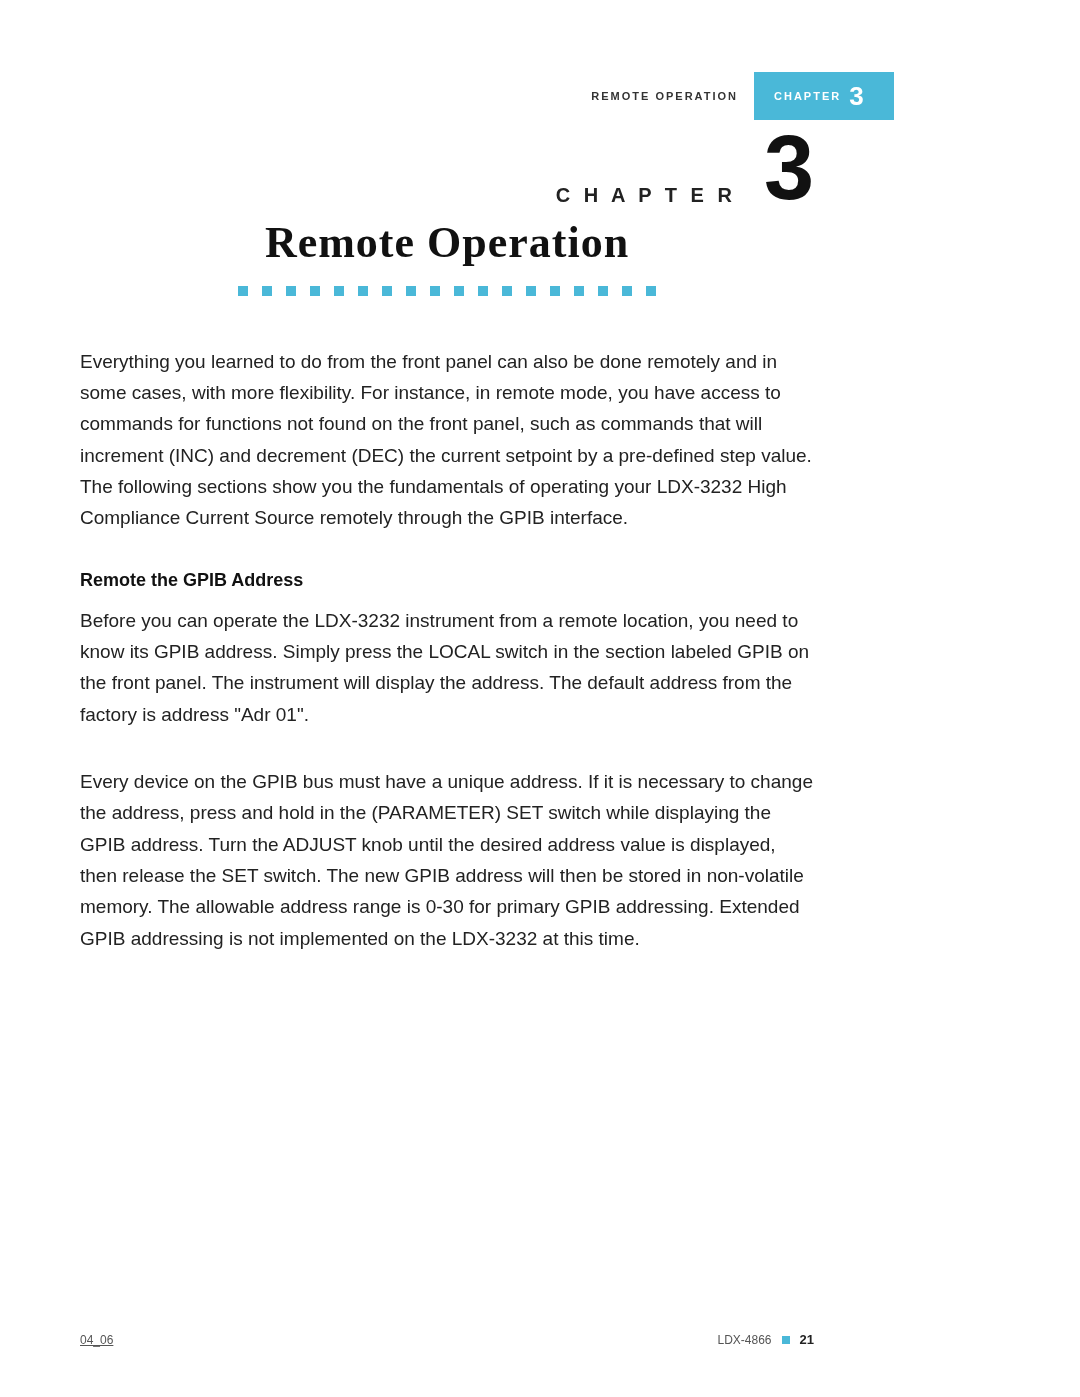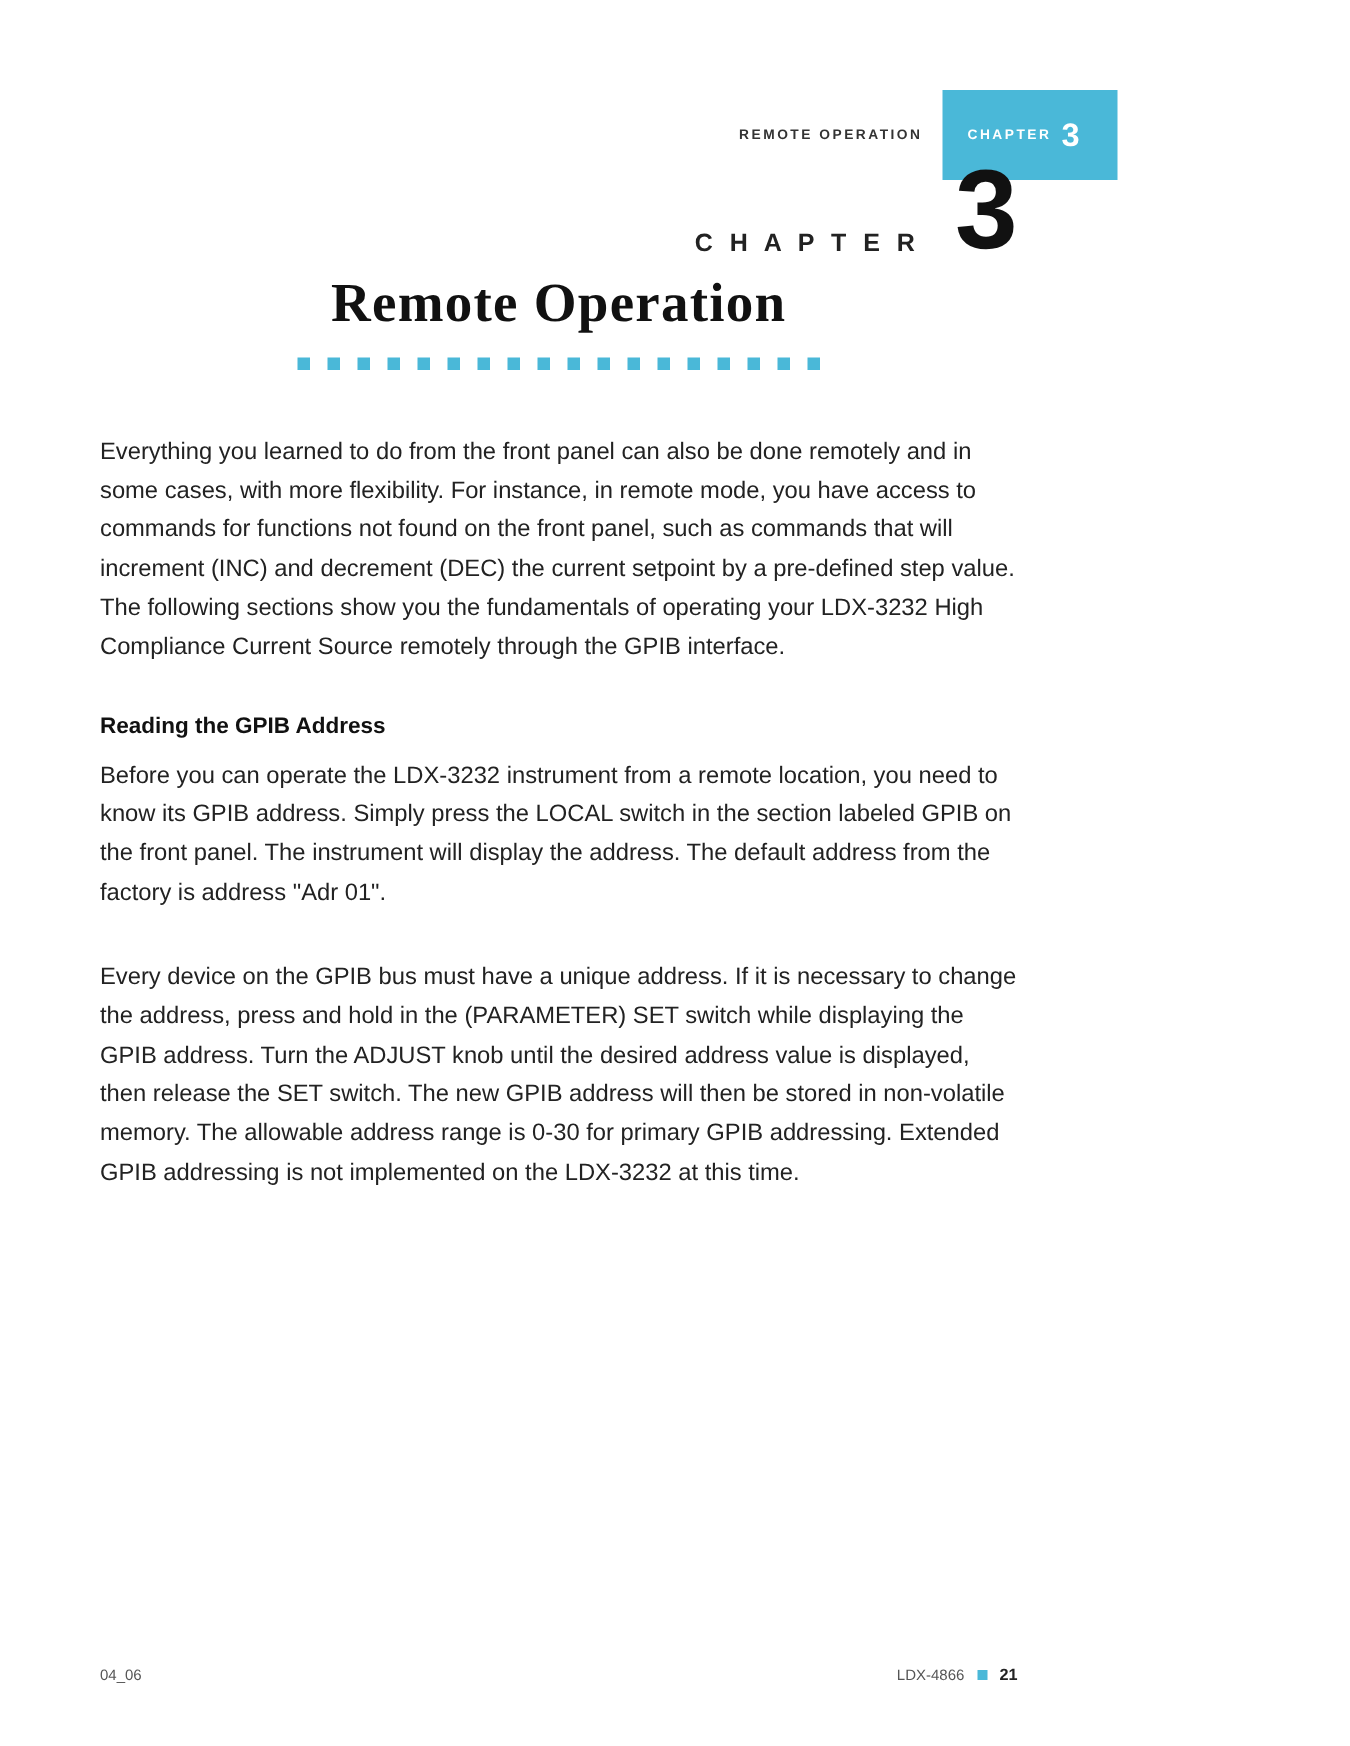--- a/index.html
+++ b/index.html
@@ -39,21 +39,21 @@
       font-weight: 600;
       letter-spacing: 2px;
       color: #333333;
       text-transform: uppercase;
       margin-right: 16px;
     }
 
     .chapter-tab {
       background-color: #4ab8d8;
       color: #ffffff;
-      padding: 23px 20px;
+      padding: 11px 20px;
       display: flex;
       align-items: center;
       gap: 8px;
       min-width: 140px;
     }
 
     .chapter-tab-label {
       font-size: 11px;
       font-weight: 600;
       letter-spacing: 2px;
@@ -149,20 +149,21 @@
       left: 80px;
       right: 80px;
       display: flex;
       align-items: center;
       justify-content: space-between;
     }
 
     .footer-left {
       font-size: 12px;
       color: #555555;
+      text-decoration: underline;
     }
 
     .footer-right {
       display: flex;
       align-items: center;
       gap: 10px;
     }
 
     .footer-product {
       font-size: 12px;
@@ -223,21 +224,21 @@
       <span class="dot"></span>
       <span class="dot"></span>
       <span class="dot"></span>
       <span class="dot"></span>
       <span class="dot"></span>
     </div>
 
     <p class="body-text">Everything you learned to do from the front panel can also be done remotely and in some cases, with more flexibility. For instance, in remote mode, you have access to commands for functions not found on the front panel, such as commands that will increment (INC) and decrement (DEC) the current setpoint by a pre-defined step value. The following sections show you the fundamentals of operating your LDX-3232 High Compliance Current Source remotely through the GPIB interface.</p>
 
     <div>
-      <h2 class="section-heading">Reading the GPIB Address</h2>
+      <h2 class="section-heading">Remote the GPIB Address</h2>
       <p class="body-text">Before you can operate the LDX-3232 instrument from a remote location, you need to know its GPIB address. Simply press the LOCAL switch in the section labeled GPIB on the front panel. The instrument will display the address. The default address from the factory is address "Adr 01".</p>
     </div>
 
     <div>
       <p class="body-text">Every device on the GPIB bus must have a unique address. If it is necessary to change the address, press and hold in the (PARAMETER) SET switch while displaying the GPIB address. Turn the ADJUST knob until the desired address value is displayed, then release the SET switch. The new GPIB address will then be stored in non-volatile memory. The allowable address range is 0-30 for primary GPIB addressing. Extended GPIB addressing is not implemented on the LDX-3232 at this time.</p>
     </div>
 
   </div>
 
   <div class="footer">

